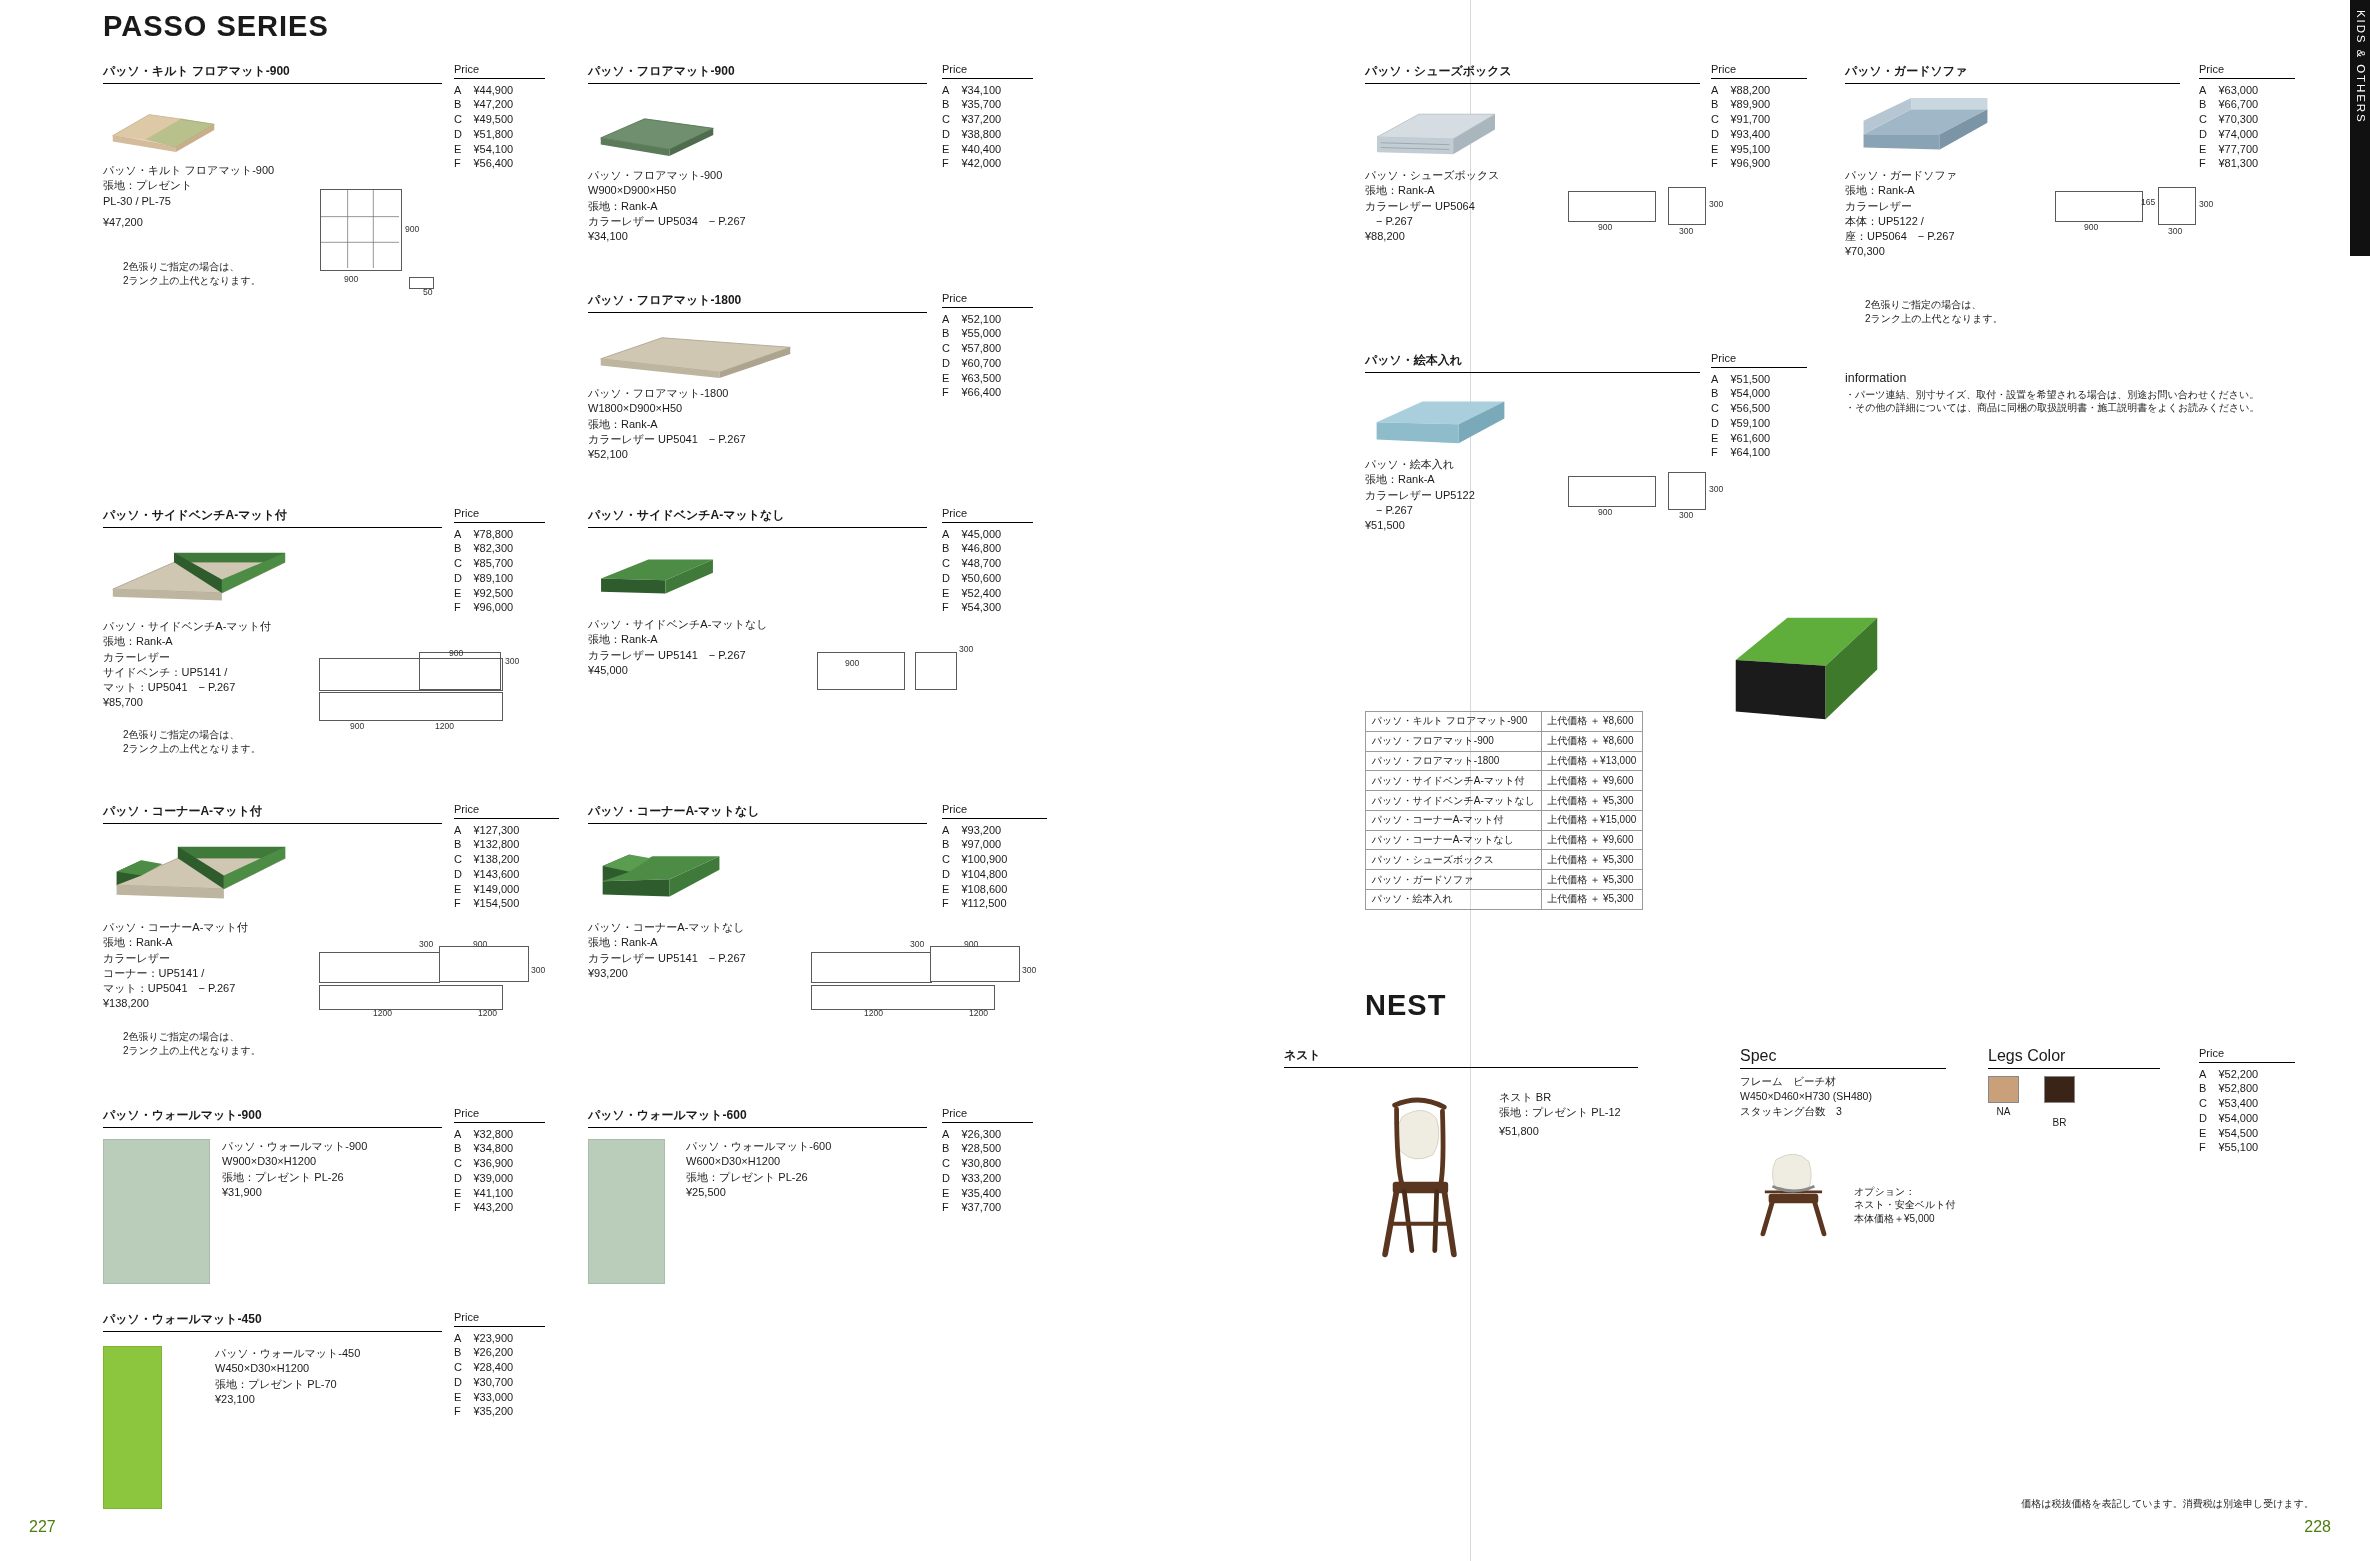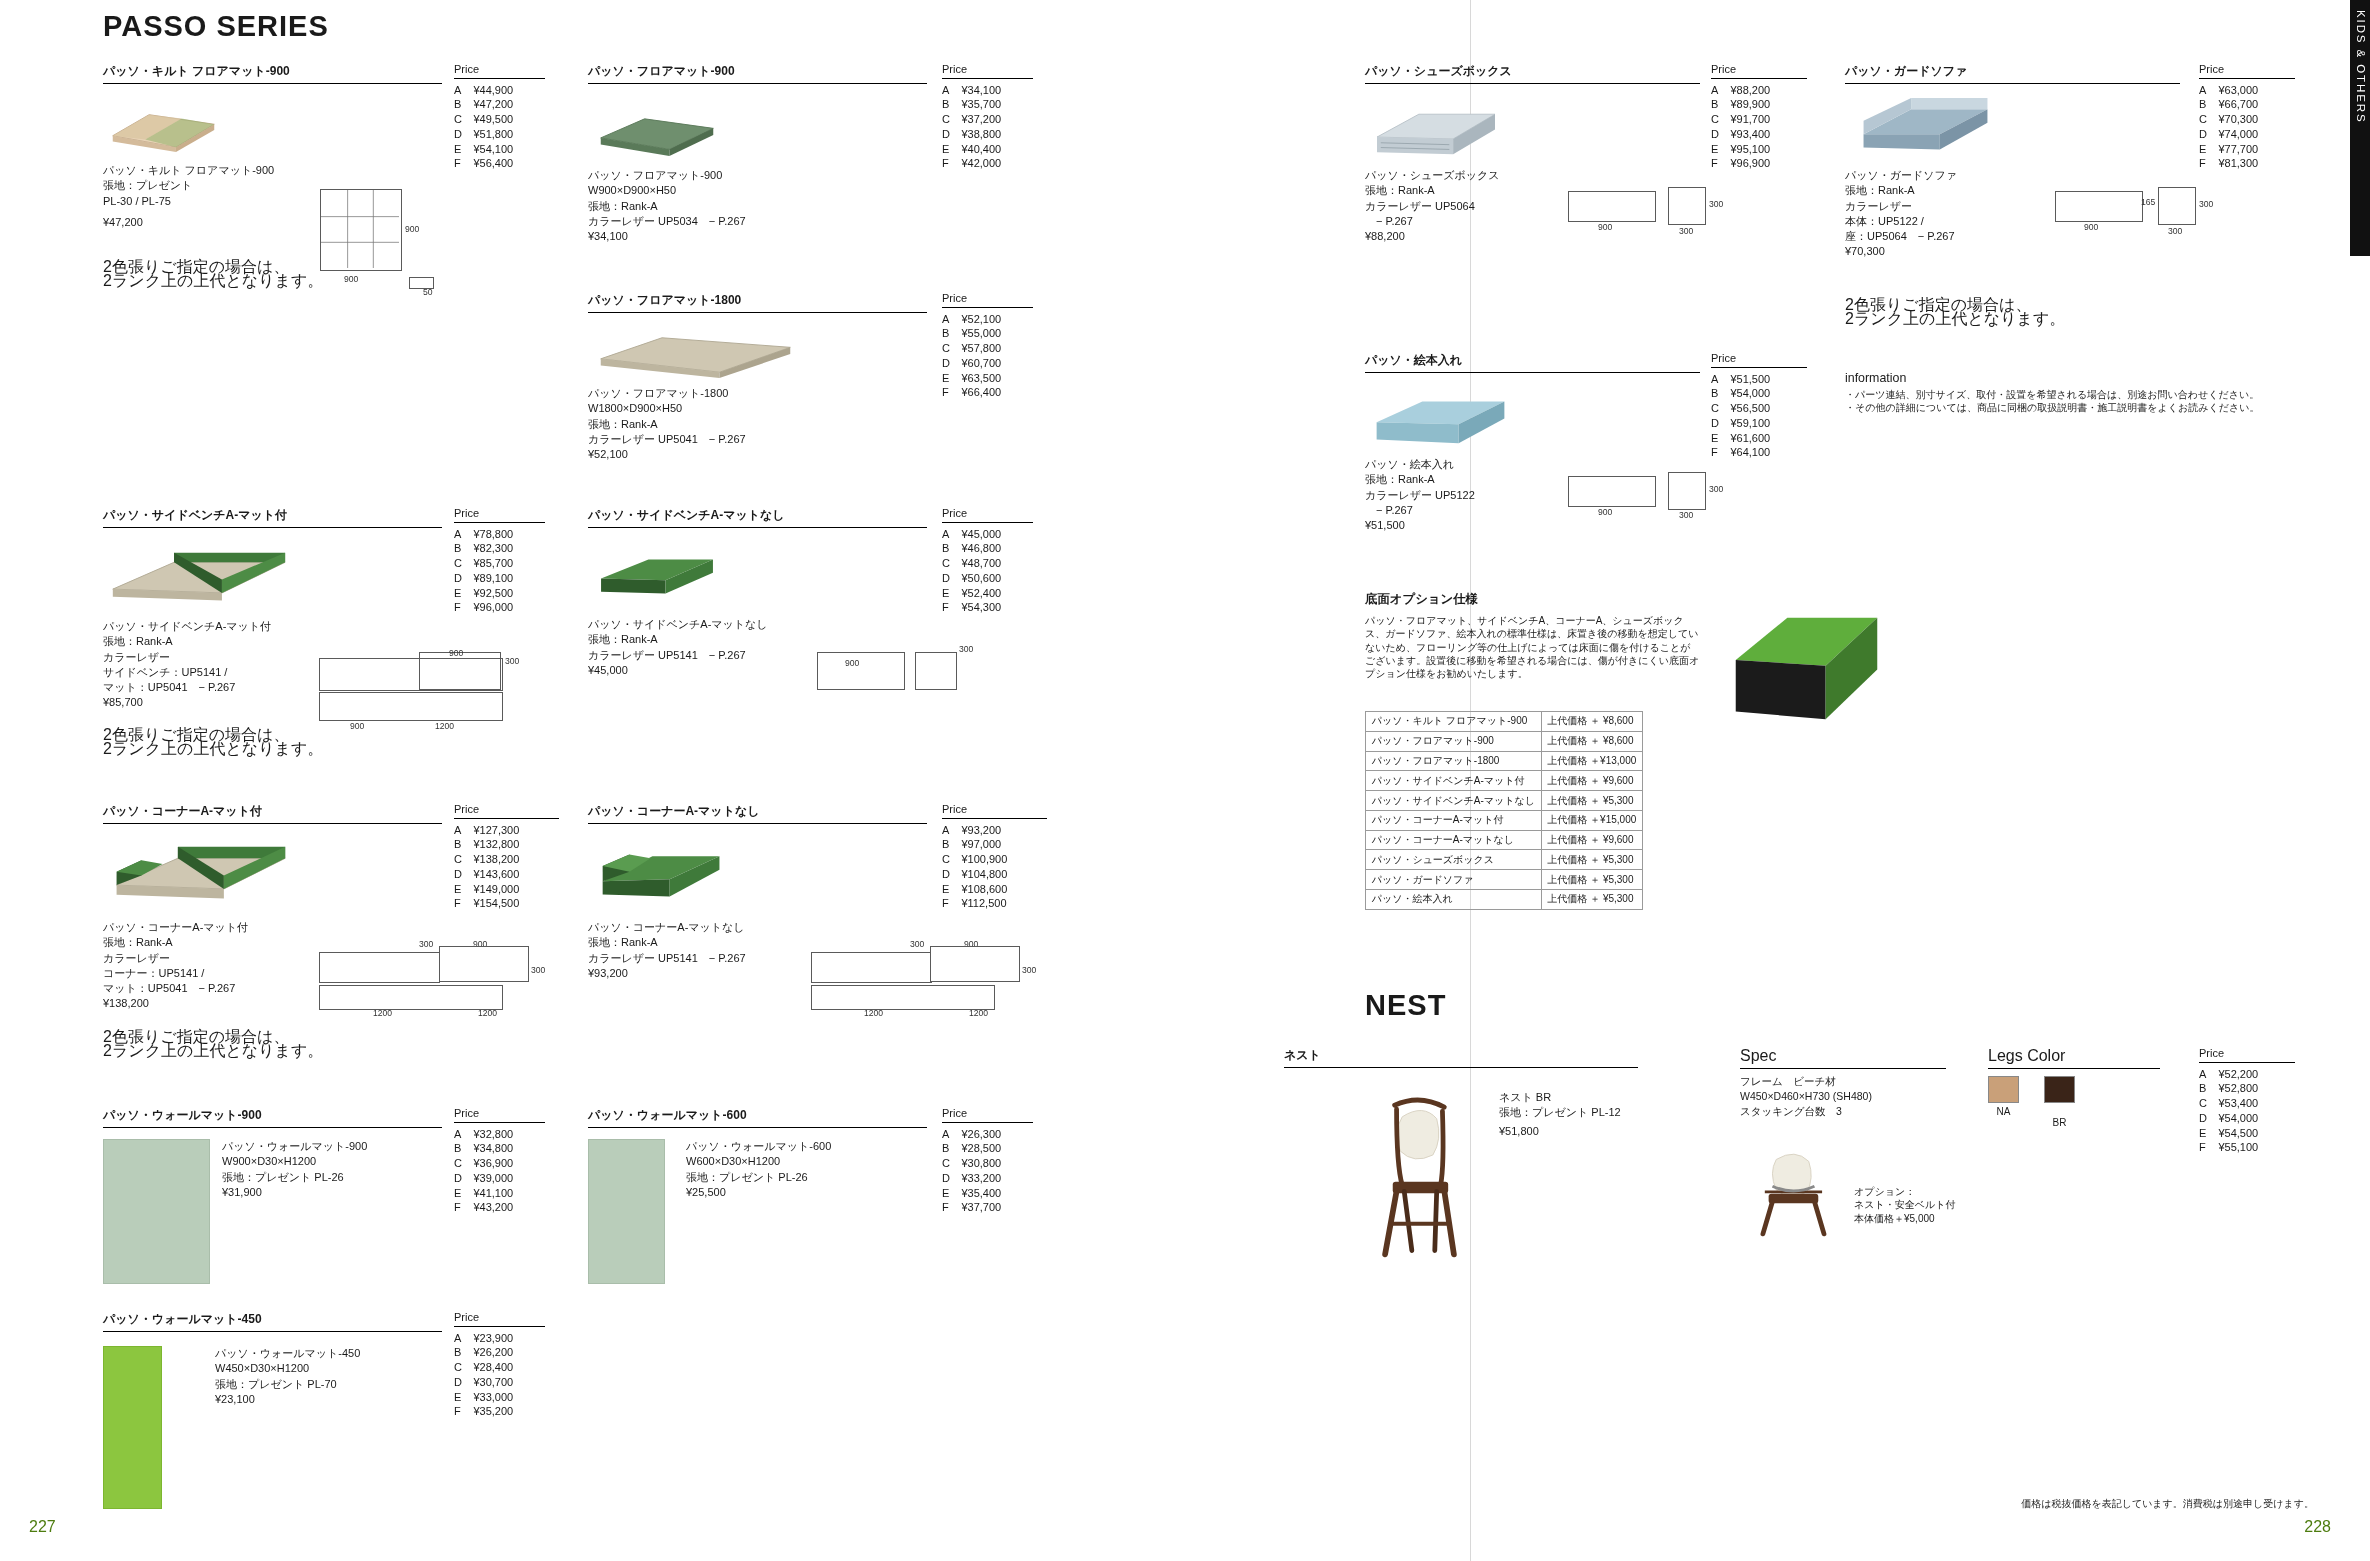--- a/index.html
+++ b/index.html
@@ -12,21 +12,21 @@
 
   
   .abs{position:absolute;}
   .ttl{font-size:29px;font-weight:bold;letter-spacing:1px;}
   .prodttl{font-size:12px;font-weight:bold;letter-spacing:0px;}
   .small{font-size:11px;line-height:15.3px;}
   .xsmall{font-size:10px;line-height:13.4px;}
   .pricetbl{font-size:11px;line-height:14.7px;border-collapse:collapse;}
   .pricetbl td{padding:0;white-space:nowrap;}
   .pricetbl td.g{padding-right:11.5px;}
-  .note{font-size:16px;line-height:14.3px;}
+  .note{font-size:10px;line-height:14.3px;margin-left:20px;}
 
   
   .block{position:absolute;}
   .block .titlerow{border-bottom:1.5px solid #000;padding-bottom:2.9px;}
   .priceblock{position:absolute;}
   .priceblock .phdr{border-bottom:1.5px solid #000;padding-bottom:2.9px;font-size:11px;}
 
   
   .sidetab{
     position:absolute;right:0;top:0;width:21px;height:256px;background:#111;
@@ -775,24 +775,20 @@
     </tbody>
       </table>
   </div>
 
   <div class="abs" style="left:1845px;top:371px;width:440px;">
     <div style="font-size:12.4px;">information</div>
     <div class="xsmall" style="margin-top:2.9px;">・パーツ連結、別寸サイズ、取付・設置を希望される場合は、別途お問い合わせください。</div>
     <div class="xsmall">・その他の詳細については、商品に同梱の取扱説明書・施工説明書をよくお読みください。</div>
   </div>
 
-  <div class="abs" style="left:1365px;top:591px;width:535px;">
-    <div style="font-size:12.4px;font-weight:bold;">底面オプション仕様</div>
-    <div class="xsmall" style="margin-top:5.7px;width:335px;">パッソ・フロアマット、サイドベンチA、コーナーA、シューズボックス、ガードソファ、絵本入れの標準仕様は、床置き後の移動を想定していないため、フローリング等の仕上げによっては床面に傷を付けることがございます。設置後に移動を希望される場合には、傷が付きにくい底面オプション仕様をお勧めいたします。</div>
-  </div>
   <div class="img" style="left:1730px;top:612px;width:153px;height:115px;">
     <svg width="153" height="115" viewBox="0 0 160 120">
       <polygon points="6,50 60,6 154,6 100,56" fill="#5fae3c"></polygon>
       <polygon points="6,50 6,104 100,112 100,56" fill="#1b1b1b"></polygon>
       <polygon points="100,56 154,6 154,60 100,112" fill="#3f7a2c"></polygon>
     </svg>
   </div>
   <table class="opttbl" style="position:absolute;left:1365px;top:711px;">
     <tbody>
         <tr>

